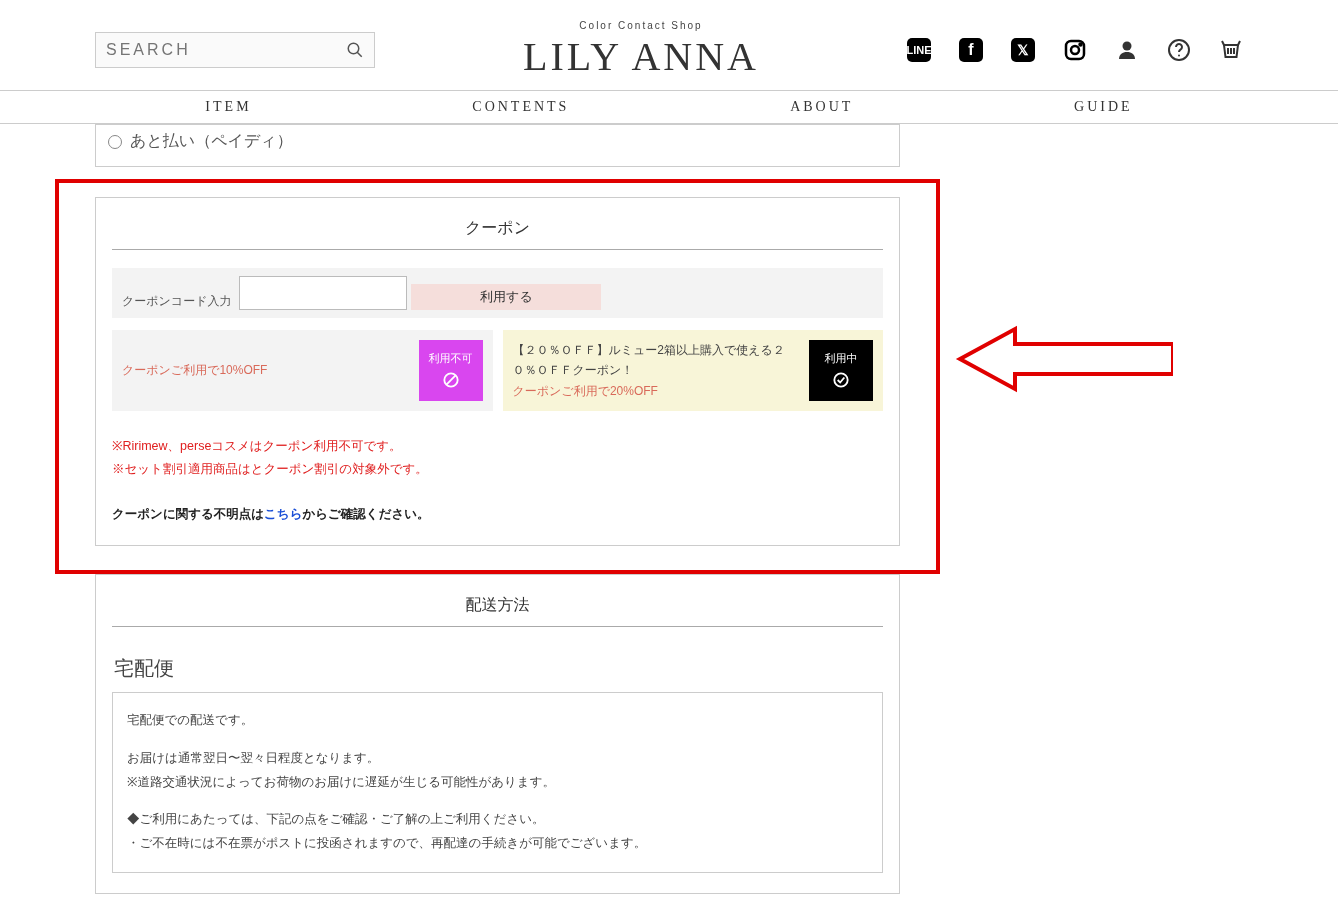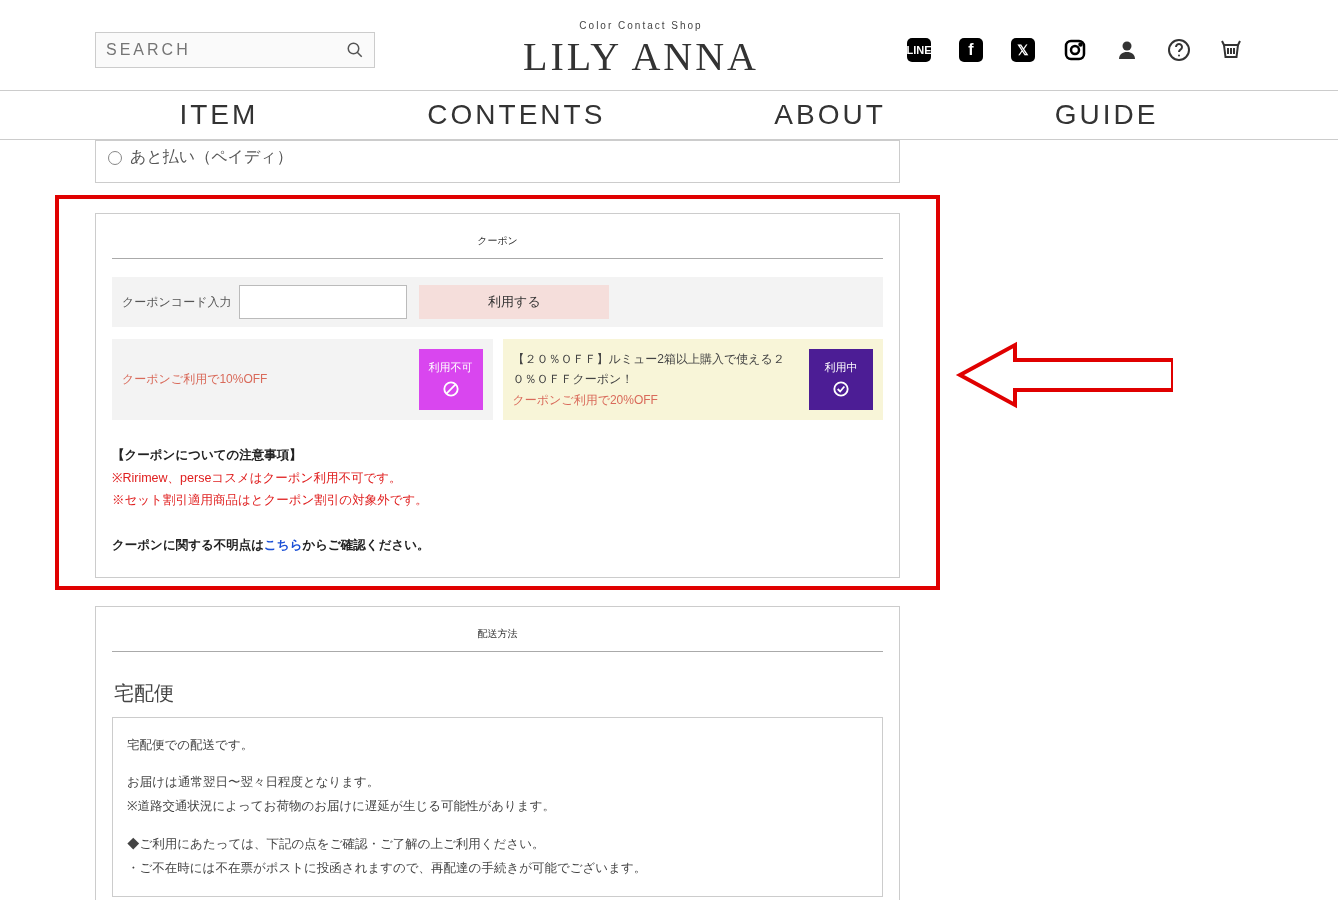--- a/index.html
+++ b/index.html
@@ -18,21 +18,21 @@
 .logo-tagline { font-size: 10px; letter-spacing: 2px; color: #444; margin-bottom: 2px; }
 .logo-text { font-family: "Times New Roman", serif; font-size: 40px; letter-spacing: 3px; font-weight: 300; }
 
 .header-icons { display: flex; gap: 28px; align-items: center; }
 .hicon { width: 24px; height: 24px; display:flex; align-items:center; justify-content:center; cursor:pointer; }
 .hicon-box { width:24px; height:24px; background:#000; border-radius:5px; display:flex; align-items:center; justify-content:center; color:#fff; font-size:11px; font-weight:bold; }
 .hicon svg { width:24px; height:24px; }
 
 
 .nav { display: flex; justify-content: space-around; padding: 8px 95px; border-top:1px solid #ccc; }
-.nav-item { font-family: Liberation Sans, sans-serif; font-size: 28px; letter-spacing: 3px; color: #333; cursor:pointer; }
+.nav-item { font-family: Liberation Serif, serif; font-size: 14px; letter-spacing: 3px; color: #333; cursor:pointer; }
 
 
 .main { padding: 0 95px; position: relative; }
 .content-col { width: 805px; }
 
 .panel { border: 1px solid #ccc; background:#fff; }
 
 
 .pay-remnant { padding: 6px 12px 14px 12px; }
 .radio-row { display:flex; align-items:center; gap:8px; font-size:16px; color:#555; }
@@ -40,36 +40,36 @@
 
 
 .red-box { position:absolute; border:4px solid #e00000; left:55px; top:55px; width:885px; height:395px; pointer-events:none; }
 
 
 .arrow { position:absolute; left:955px; top:200px; width:218px; height:70px; }
 .arrow svg { width:100%; height:100%; }
 
 
 .coupon-panel { margin-top:30px; padding: 14px 16px 20px 16px; }
-.section-title { text-align:center; font-size:10px; padding: 6px 0 10px 0; border-bottom:1px solid #aaa; margin-bottom:18px; }
-
-.coupon-input-row { display:flex; align-items:center; gap:4px; background:#f3f3f3; padding:8px 10px; }
+.section-title { text-align:center; font-size:16px; padding: 6px 0 10px 0; border-bottom:1px solid #aaa; margin-bottom:18px; }
+
+.coupon-input-row { display:flex; align-items:flex-end; gap:4px; background:#f3f3f3; padding:8px 10px; }
 .coupon-input-label { font-size:12px; color:#555; margin-right:4px; }
 .coupon-code-input { width:168px; height:34px; border:1px solid #bbb; background:#fff; padding:0 6px; }
-.use-btn { flex:0 0 190px; height:34px; background:#f5dedb; color:#333; display:flex; align-items:center; justify-content:center; font-size:13px; cursor:pointer; margin-left:8px; }
+.use-btn { flex:0 0 190px; height:26px; background:#f5dedb; color:#333; display:flex; align-items:center; justify-content:center; font-size:13px; cursor:pointer; }
 
 .coupon-cards { display:flex; gap:10px; margin-top:12px; }
 .coupon-card { flex:1; display:flex; align-items:stretch; padding:10px; gap:8px; }
 .coupon-card.unavail { background:#f3f3f3; }
 .coupon-card.active { background:#f8f5d8; }
 .coupon-text { flex:1; font-size:12px; line-height:1.7; color:#444; }
 .coupon-discount { color:#d96a5a; }
 .coupon-badge { width:64px; display:flex; flex-direction:column; align-items:center; justify-content:center; color:#fff; font-size:11px; gap:4px; }
 .coupon-badge.gray { background:#d946ef; }
-.coupon-badge.green { background:#4c1d95; }
+.coupon-badge.green { background:#000000; }
 .badge-icon { width:20px; height:20px; }
 
 .coupon-notes { margin-top:24px; font-size:12.5px; line-height:1.8; }
 .coupon-notes .bold { font-weight:bold; color:#222; }
 .coupon-notes .red { color:#e02020; }
 .coupon-notes .blue { color:#1a4fd6; cursor:pointer; }
 
 
 .ship-panel { margin-top:28px; padding:14px 16px 20px 16px; }
 .ship-sub { font-size:20px; color:#444; padding:10px 2px; }
@@ -192,21 +192,20 @@
               <span>利用中</span>
               <svg class="badge-icon" viewBox="0 0 24 24" fill="none" stroke="#fff" stroke-width="2.2">
                   <circle cx="12" cy="12" r="8"></circle>
                   <path d="M8 12l3 3 5-6"></path>
                 </svg>
             </div>
           </div>
         </div>
 
         <div class="coupon-notes">
-          <div class="bold">【クーポンについての注意事項】</div>
           <div class="red">※Ririmew、perseコスメはクーポン利用不可です。</div>
           <div class="red">※セット割引適用商品はとクーポン割引の対象外です。</div>
           <br>
           <div class="bold">
             <span>クーポンに関する不明点は</span><span class="blue">こちら</span><span>からご確認ください。</span>
           </div>
         </div>
       </div>
 
       <div class="panel ship-panel">

